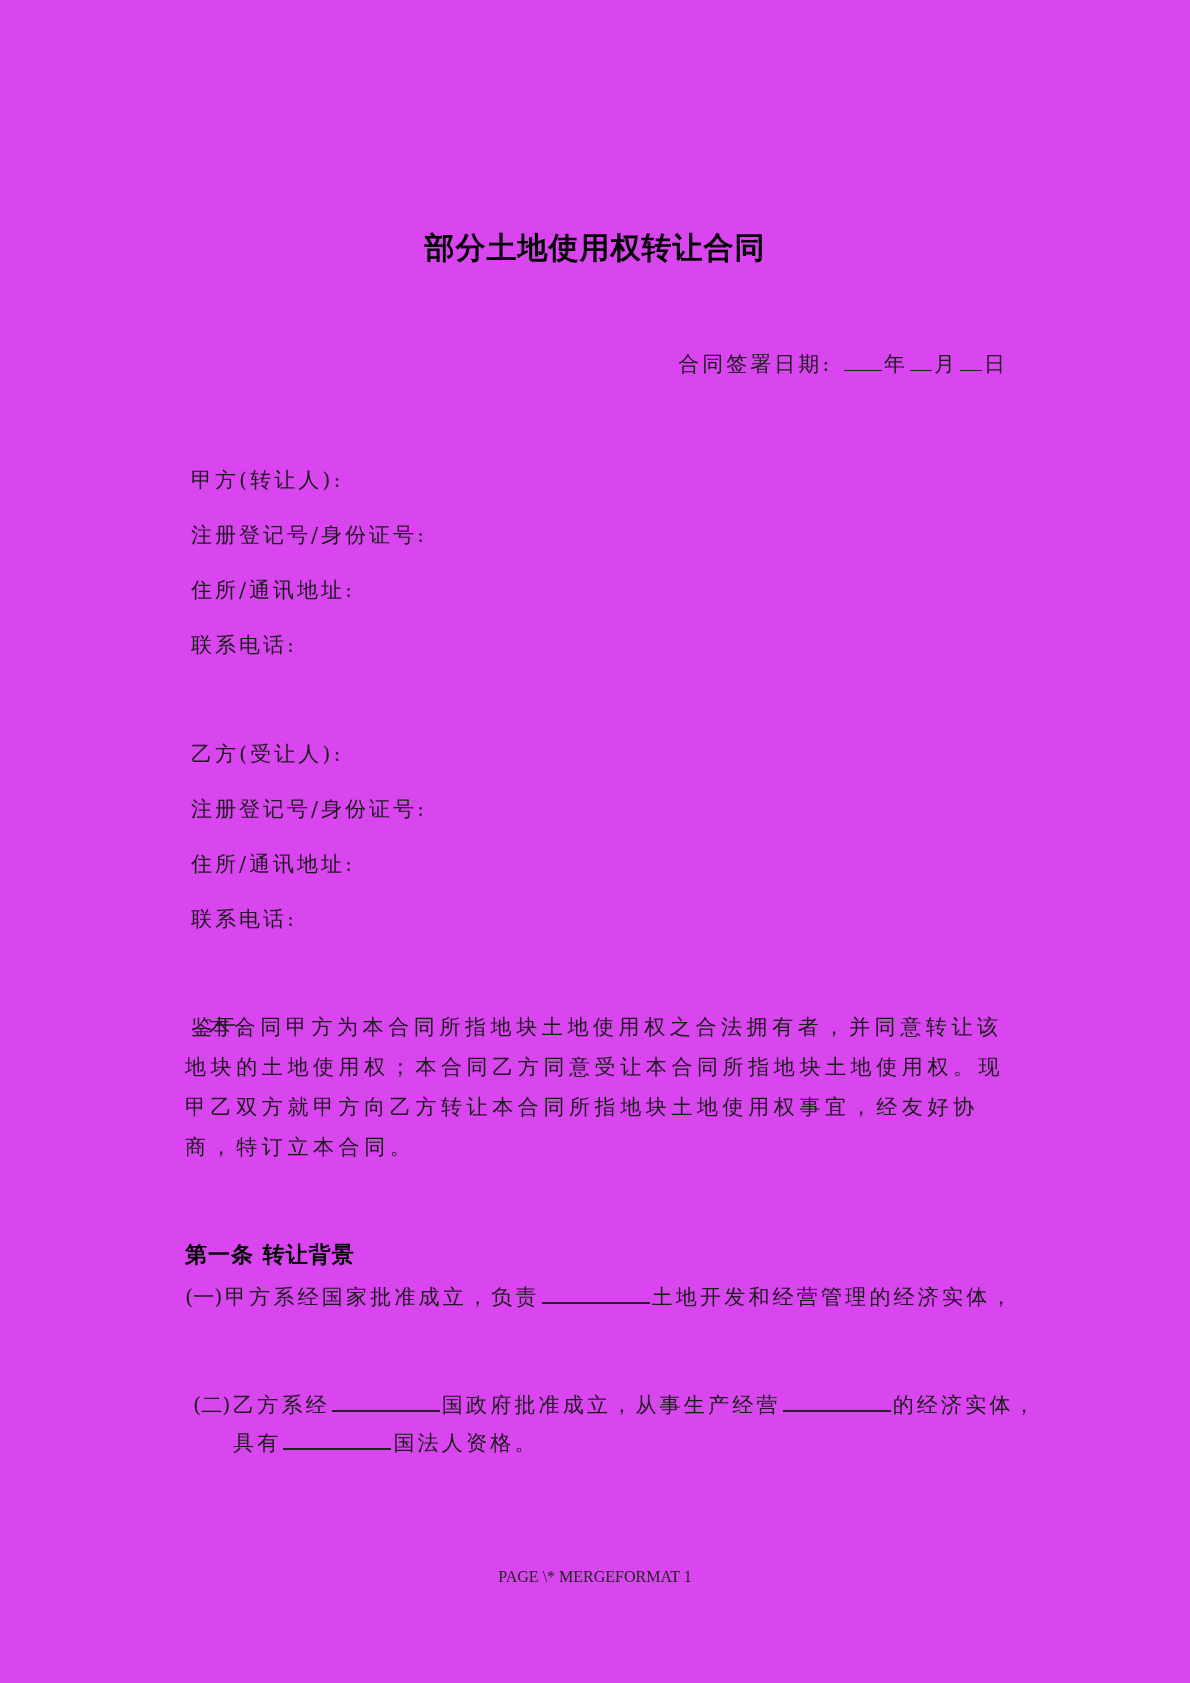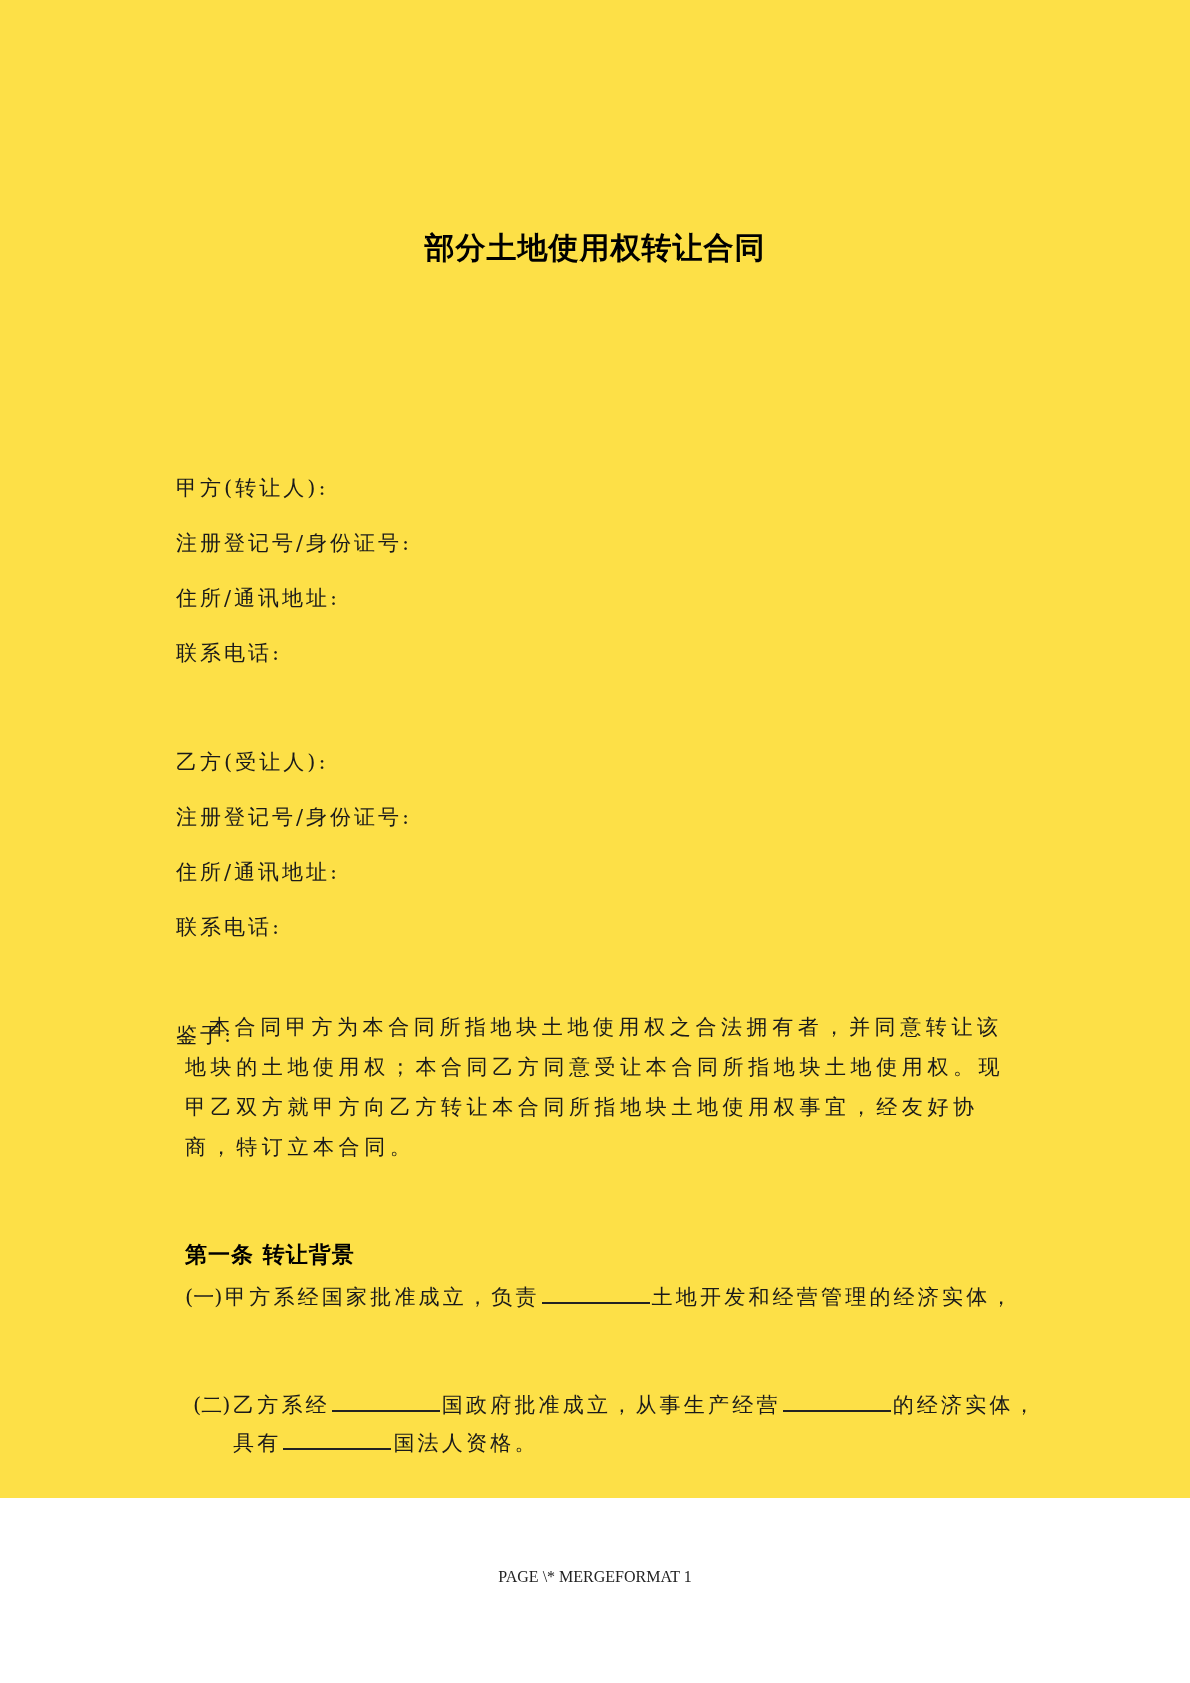--- a/index.html
+++ b/index.html
@@ -1,42 +1,46 @@
 <!DOCTYPE html>
 <html><head>
 <meta charset="utf-8">
 <style>
   html, body { margin: 0; padding: 0; background: #ffffff; }
   body { width: 1190px; height: 1683px; position: relative; overflow: hidden;
          font-family: "DejaVu Serif", "Liberation Serif", serif; color: #1a1a1a; }
-  .page { position: absolute; left: 0; top: 0; width: 1190px; height: 1498px; background: #fde047; }
+  .page { position: absolute; left: 0; top: 0; width: 1190px; height: 1683px; background: #d946ef; }
   .abs { position: absolute; white-space: nowrap; }
   .title { left: 0; width: 1190px; top: 228px; text-align: center; font-size: 30px; font-weight: bold;
            letter-spacing: 1px; color: #000; }
   .date { right: 182px; top: 350px; font-size: 21px; letter-spacing: 3px; }
   .blank-short { display: inline-block; width: 38px; border-bottom: 1.5px solid #222; height: 18px; vertical-align: baseline; margin: 0 2px; }
   .blank-tiny { display: inline-block; width: 22px; border-bottom: 1.5px solid #222; height: 18px; vertical-align: baseline; margin: 0 2px; }
-  .field { left: 176px; font-size: 21px; letter-spacing: 3px; margin-top: 8px; }
+  .field { left: 191px; font-size: 21px; letter-spacing: 3px; }
   .body-text { left: 185px; width: 830px; font-size: 21px; letter-spacing: 4.6px; line-height: 40px; white-space: normal; }
   .indent { text-indent: 24px; }
   .heading { left: 185px; top: 1240px; font-size: 22px; font-weight: bold; letter-spacing: 1px; color: #000; }
   .item { left: 185px; width: 860px; font-size: 21px; letter-spacing: 3.2px; line-height: 38px; white-space: normal; }
   .item .num { display: inline-block; width: 40px; letter-spacing: 0; }
   .item .cont { padding-left: 40px; display: block; }
   .blank { display: inline-block; width: 108px; border-bottom: 2px solid #222; height: 20px; vertical-align: baseline; margin: 0 2px; }
   .footer { left: 0; width: 1190px; top: 1568px; text-align: center; font-size: 16px;
             font-family: "Liberation Serif", serif; color: #222; }
 </style>
 </head>
 <body>
 
 <div class="page">
 
   <div class="abs title">部分土地使用权转让合同</div>
 
+  <div class="abs date">
+    <span>合同签署日期:</span>
+    <span class="blank-short"></span><span>年</span><span class="blank-tiny"></span><span>月</span><span class="blank-tiny"></span><span>日</span>
+  </div>
 
   <div class="abs field" style="top:466px;">甲方(转让人):</div>
   <div class="abs field" style="top:521px;">注册登记号/身份证号:</div>
   <div class="abs field" style="top:576px;">住所/通讯地址:</div>
   <div class="abs field" style="top:631px;">联系电话:</div>
 
   <div class="abs field" style="top:740px;">乙方(受让人):</div>
   <div class="abs field" style="top:795px;">注册登记号/身份证号:</div>
   <div class="abs field" style="top:850px;">住所/通讯地址:</div>
   <div class="abs field" style="top:905px;">联系电话:</div>

